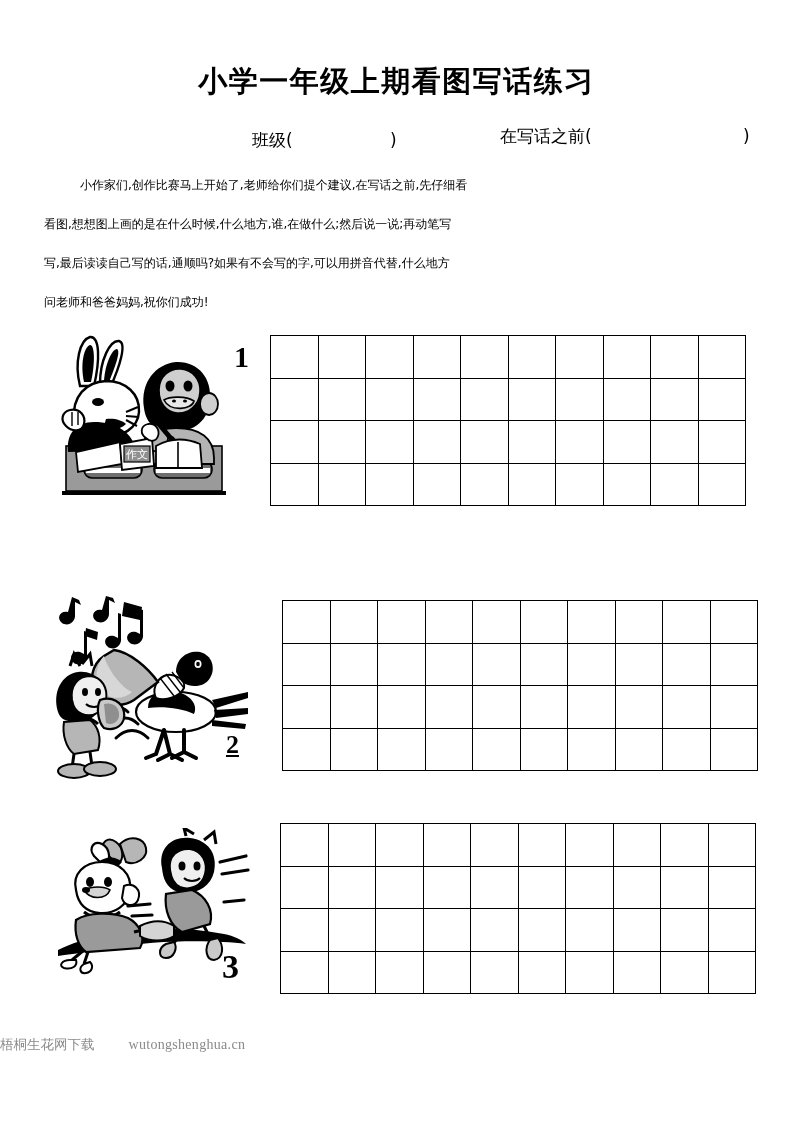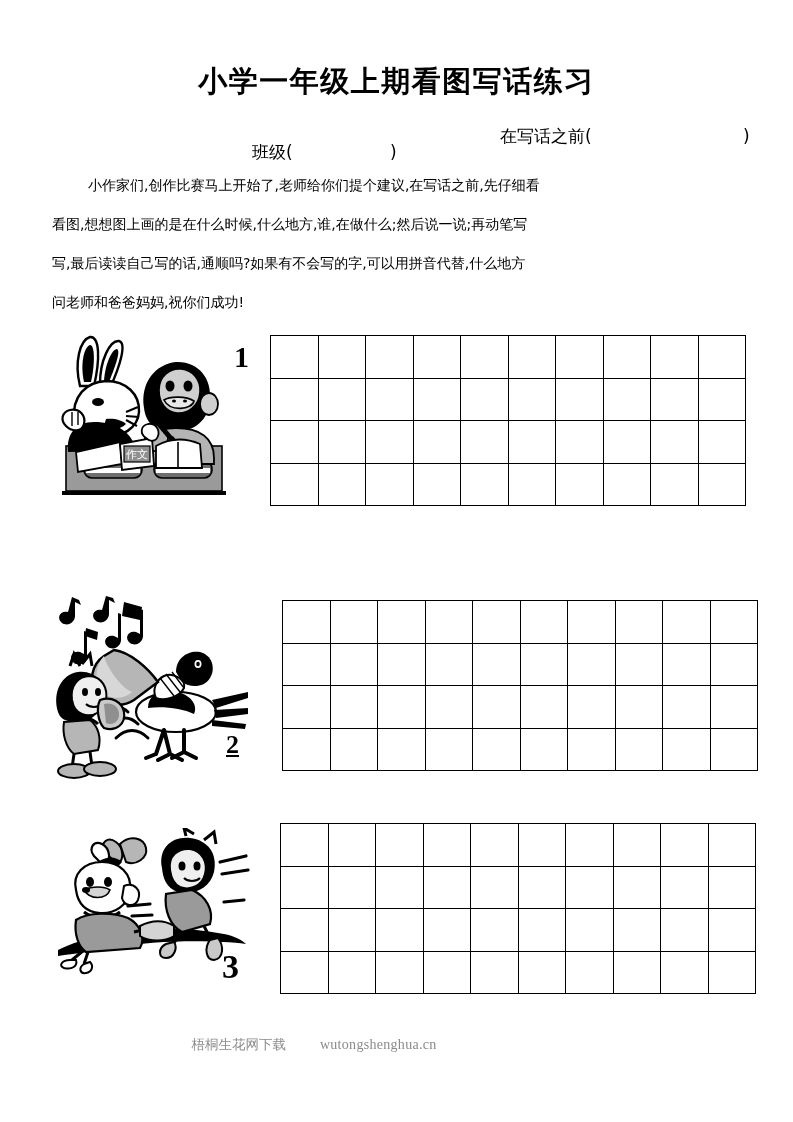--- a/index.html
+++ b/index.html
@@ -41,37 +41,37 @@
     position: absolute;
     left: 0;
     top: 125px;
     width: 793px;
     font-size: 17px;
     font-family: "DejaVu Sans", "Liberation Sans", sans-serif;
   }
   #meta-class {
     position: absolute;
     left: 252px;
-    top: 16px;
+    top: 4px;
     white-space: pre;
   }
   #meta-name {
     position: absolute;
     left: 500px;
     top: 0;
     white-space: pre;
   }
 
   
   #instructions {
     position: absolute;
-    left: 52px;
+    left: 44px;
     top: 166px;
     width: 700px;
-    font-size: 14px;
+    font-size: 12px;
     line-height: 39px;
     font-family: "DejaVu Sans", "Liberation Sans", sans-serif;
     letter-spacing: 0px;
   }
   #instructions .p-line {
     white-space: nowrap;
     display: block;
   }
   #instructions .p-line.first {
     text-indent: 36px;
@@ -114,21 +114,20 @@
     color: #000;
   }
   .pic-number.underlined { text-decoration: underline; }
 
   
   #footer {
     position: absolute;
     left: 0;
     top: 1036px;
     width: 628px;
-    text-align: center;
     color: #8a8a8a;
     font-size: 13.5px;
     font-family: "DejaVu Sans", "Liberation Sans", sans-serif;
   }
   #footer .fw { display: inline-block; }
   #footer #footer-url {
     margin-left: 34px;
     font-family: "Liberation Serif", "DejaVu Serif", serif;
     font-size: 14px;
     letter-spacing: .3px;

